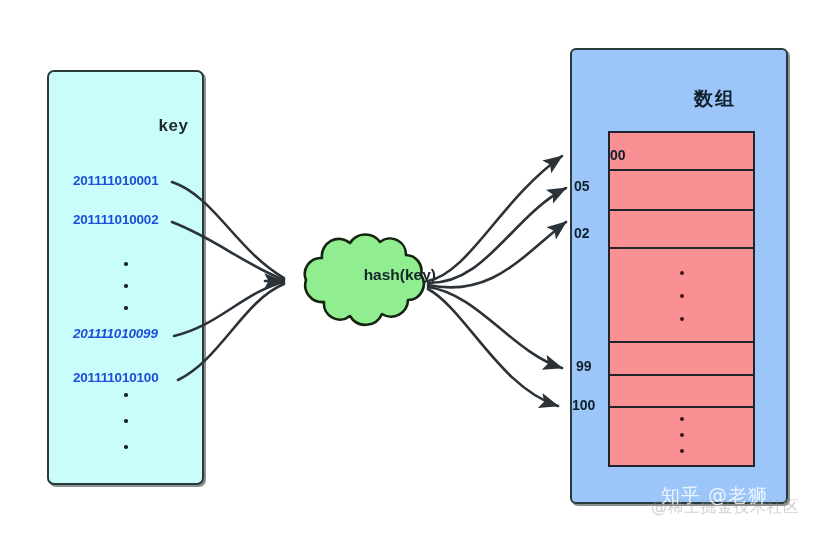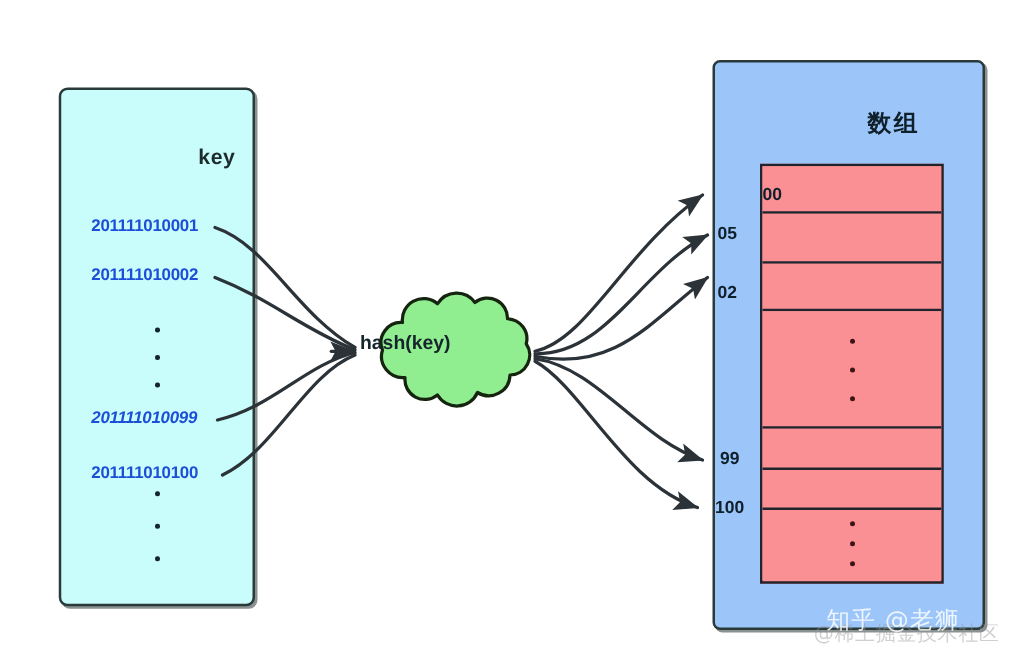--- a/index.html
+++ b/index.html
@@ -63,21 +63,21 @@
     left: 288px;
     top: 228px;
     width: 148px;
     height: 100px;
   }
   .cloud-label {
     position: absolute;
     left: 0;
     top: 38px;
     width: 148px;
-    text-align: left;
+    text-align: right;
     font-size: 15.5px;
     font-weight: bold;
     color: #16242b;
     pointer-events: none;
   }
 
   
   .array-box {
     position: absolute;
     left: 570px;

